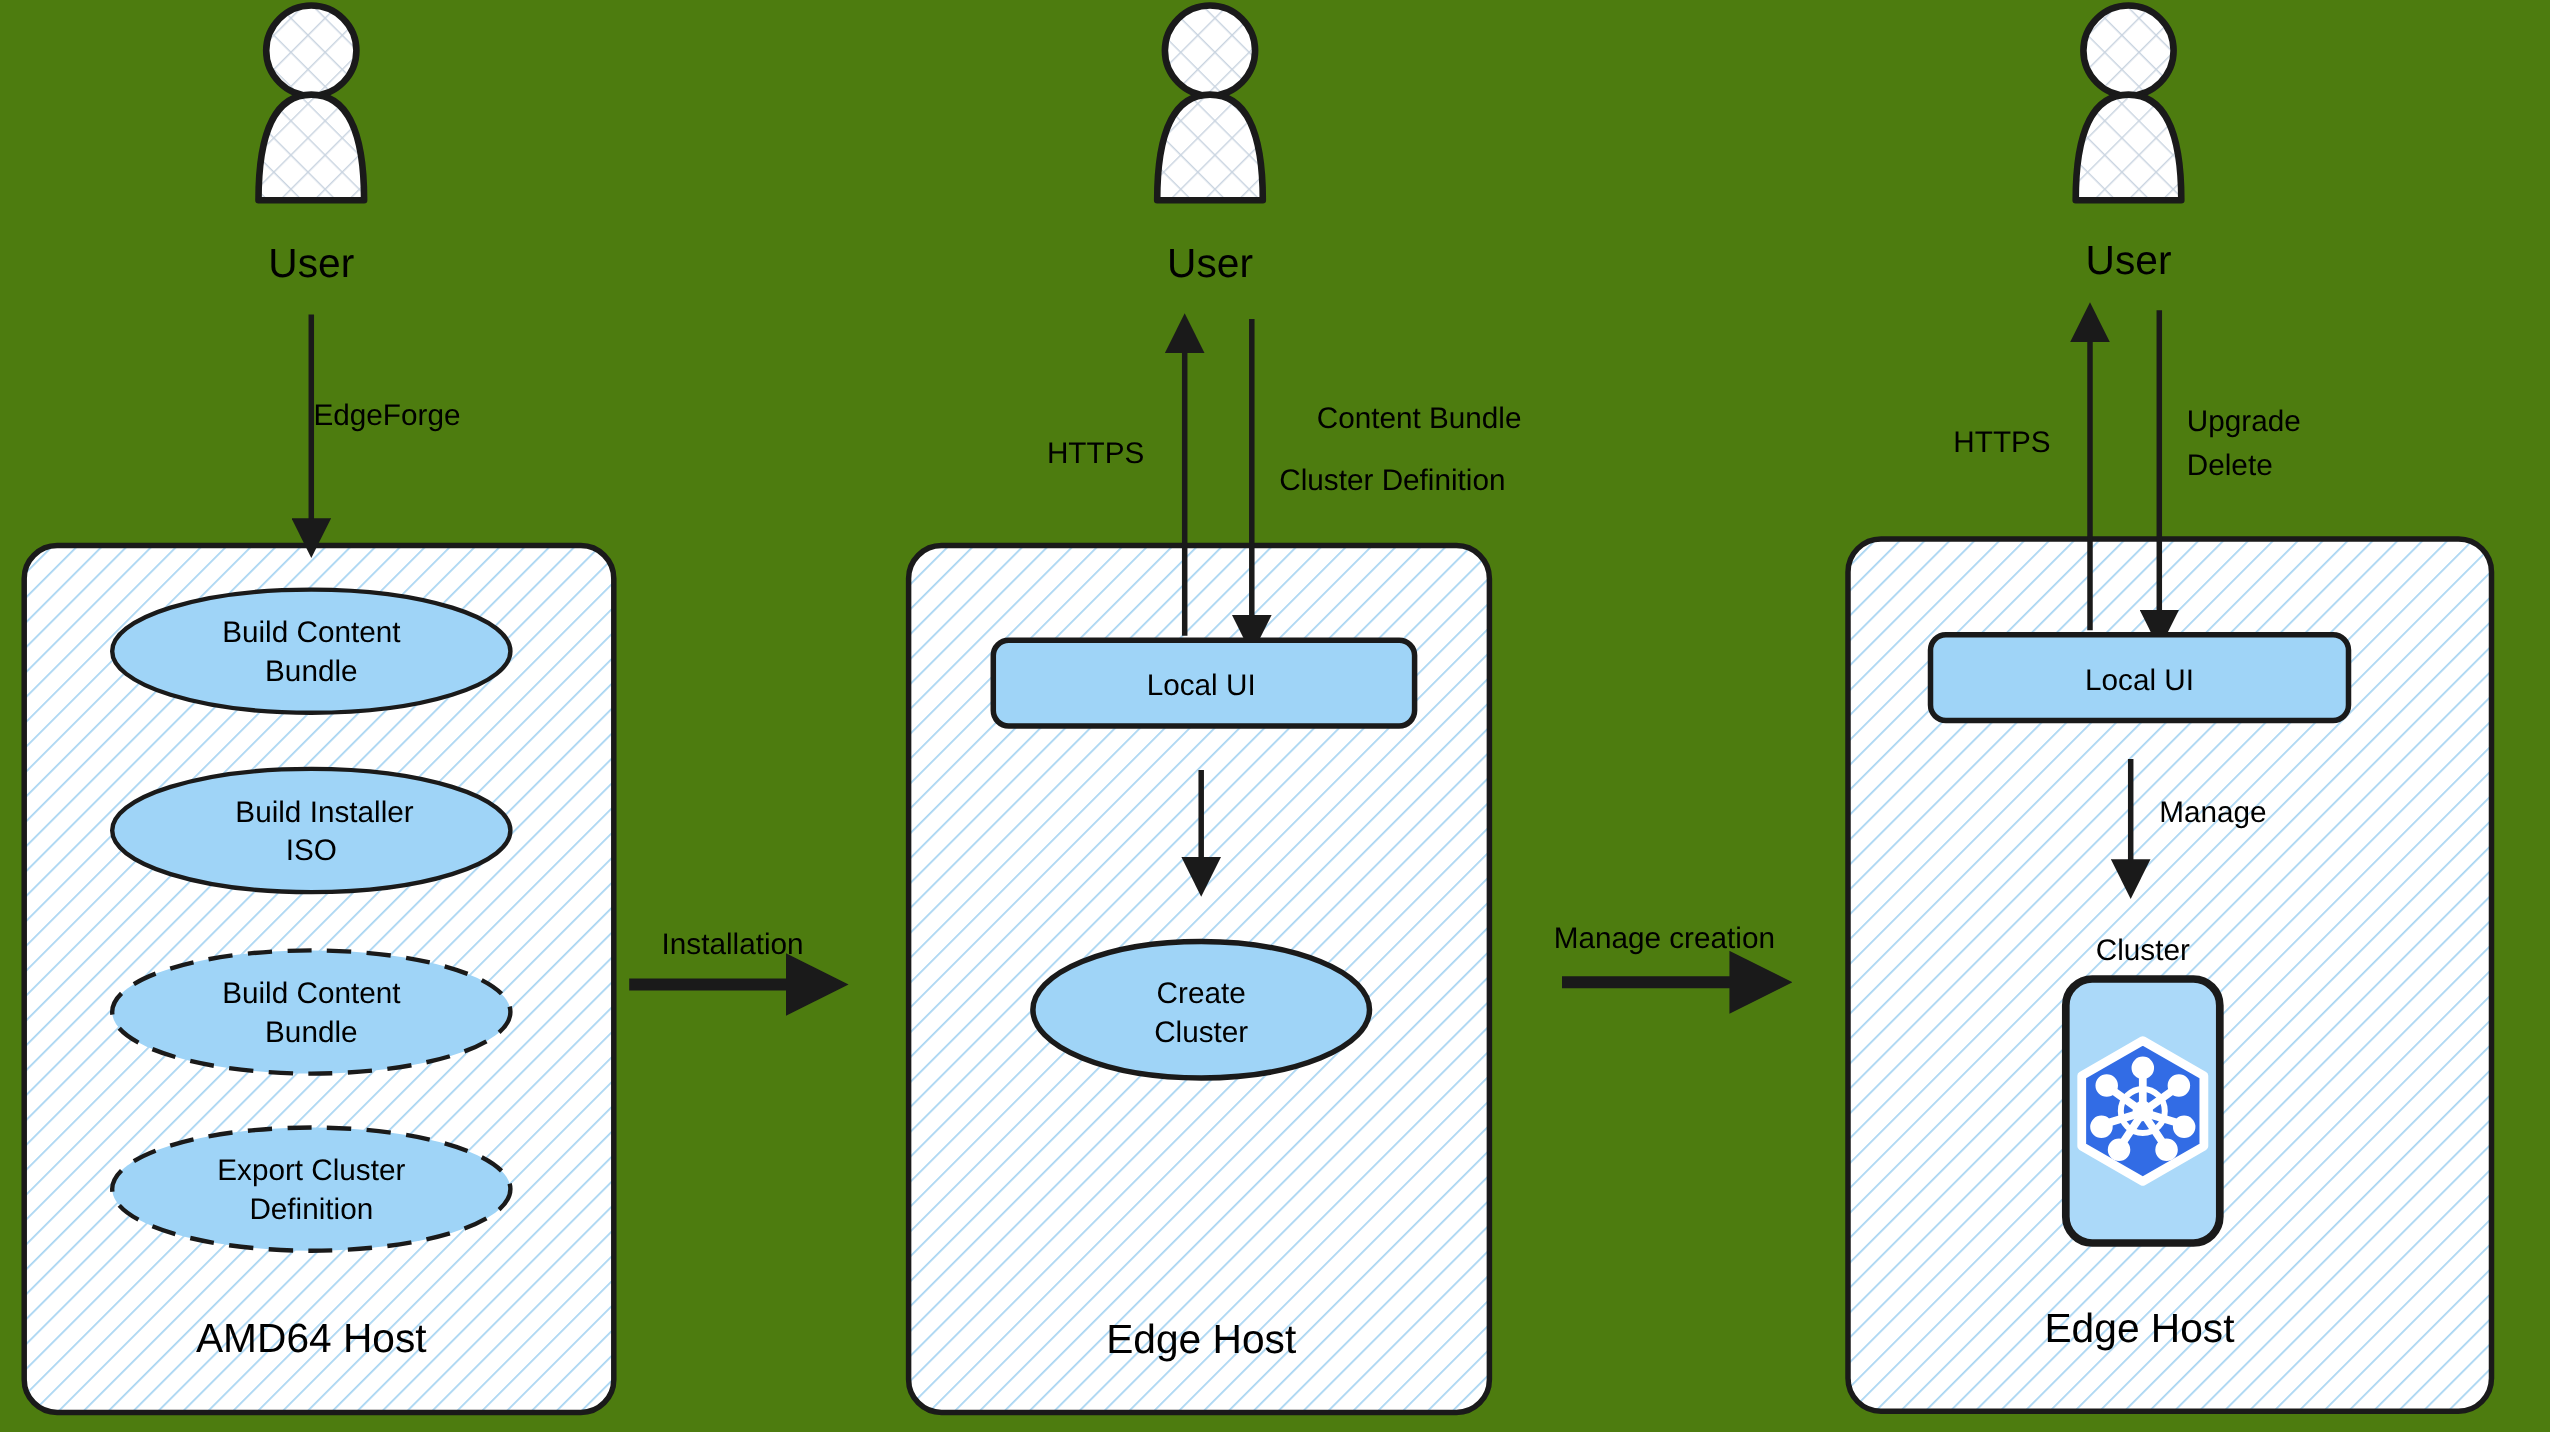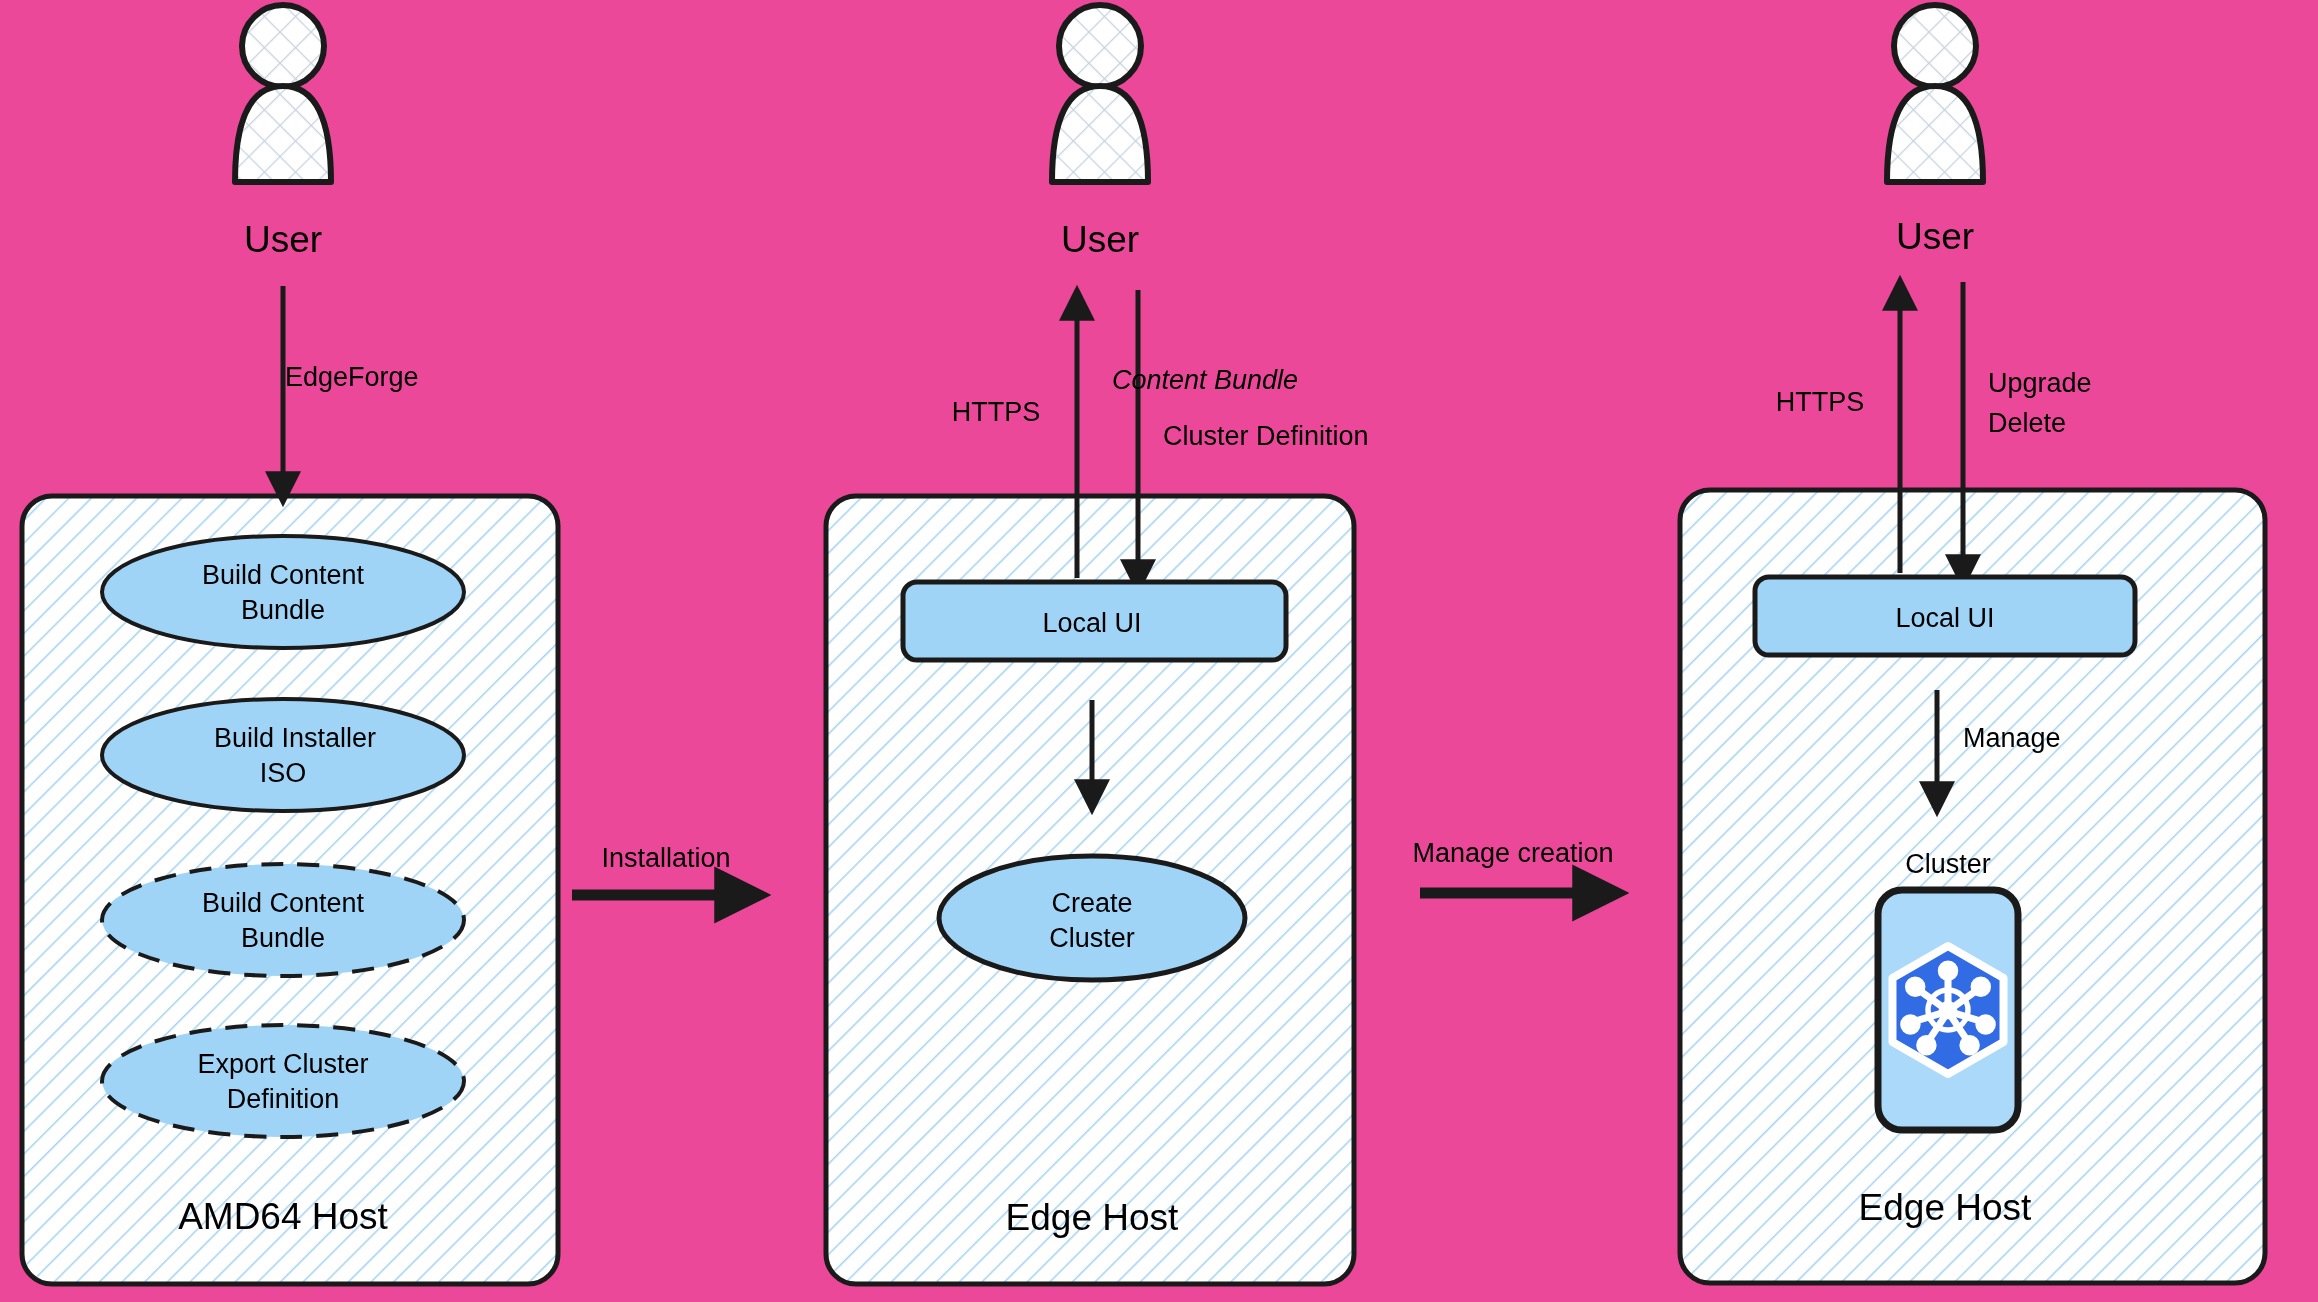--- a/index.html
+++ b/index.html
@@ -11,21 +11,21 @@
     width: 2318px;
     height: 1302px;
     font-family: "Liberation Sans", sans-serif;
     overflow: hidden;
     position: relative;
   }
   #stage {
     position: relative;
     width: 2318px;
     height: 1302px;
-    background: #ec4899;
+    background: #4d7c0f;
   }
   #diagram {
     position: absolute;
     left: 0;
     top: 0;
     width: 2318px;
     height: 1302px;
   }
   .lbl {
     position: absolute;
@@ -166,21 +166,21 @@
 
   <div class="lbl lbl-center t-node" style="left:283px; top:1049px;">Export Cluster</div>
   <div class="lbl lbl-center t-node" style="left:283px; top:1084px;">Definition</div>
 
   <div class="lbl lbl-center t-host" style="left:283px; top:1195px;">AMD64 Host</div>
 
   <div class="lbl lbl-center t-edge" style="left:666px; top:843px;">Installation</div>
 
   <div class="lbl lbl-center t-actor" style="left:1100px; top:218px;">User</div>
   <div class="lbl lbl-center t-edge" style="left:996px; top:397px;">HTTPS</div>
-  <div class="lbl lbl-left t-edge" style="left:1112px; top:365px;font-style:italic;">Content Bundle</div>
+  <div class="lbl lbl-left t-edge" style="left:1197px; top:365px;">Content Bundle</div>
   <div class="lbl lbl-left t-edge" style="left:1163px; top:421px;">Cluster Definition</div>
 
   <div class="lbl lbl-center t-node" style="left:1092px; top:608px;">Local UI</div>
 
   <div class="lbl lbl-center t-node" style="left:1092px; top:888px;">Create</div>
   <div class="lbl lbl-center t-node" style="left:1092px; top:923px;">Cluster</div>
 
   <div class="lbl lbl-center t-host" style="left:1092px; top:1196px;">Edge Host</div>
 
   <div class="lbl lbl-center t-edge" style="left:1513px; top:838px;">Manage creation</div>

